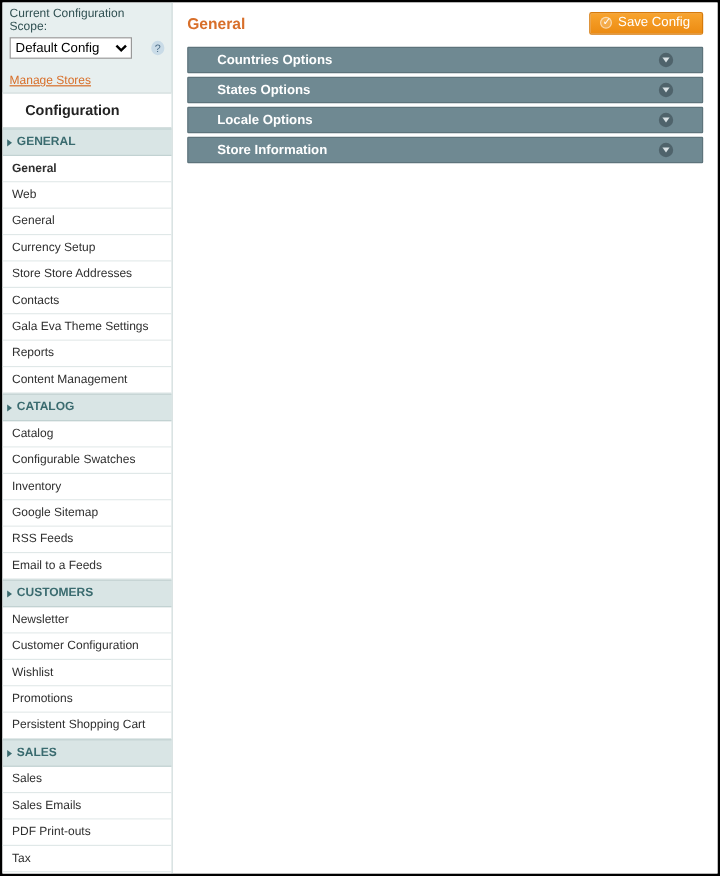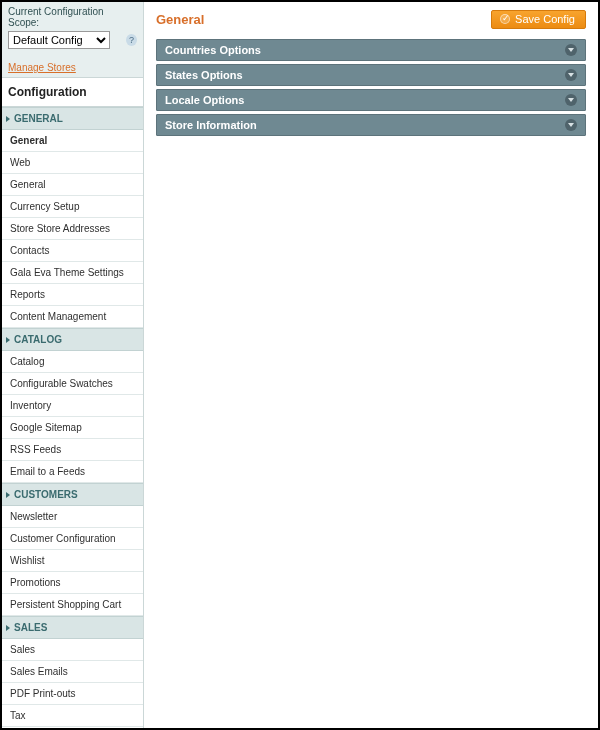--- a/index.html
+++ b/index.html
@@ -65,21 +65,21 @@
     text-decoration: underline;
     font-size: 10px;
     display: inline-block;
     margin-top: 13px;
     cursor: pointer;
   }
   .config-title {
     background: #fff;
     border-top: 1px solid #cbd7d7;
     border-bottom: 1px solid #cbd7d7;
-    padding: 7px 6px;
+    padding: 7px 19px;
     font-weight: bold;
     font-size: 12px;
     color: #222;
   }
   .group-head {
     background: #d9e5e5;
     border-top: 1px solid #c2d2d2;
     border-bottom: 1px solid #c2d2d2;
     color: #3a6b6f;
     font-weight: bold;
@@ -150,21 +150,21 @@
     position: absolute;
     left: 1px; top: -2px;
     font-size: 9px;
     color: #fff;
   }
   .section-bar {
     background: #6f8992;
     color: #fff;
     font-weight: bold;
     font-size: 11px;
-    padding: 4px 8px;
+    padding: 4px 24px;
     border: 1px solid #5d737b;
     border-radius: 1px;
     margin-bottom: 3px;
     display: flex;
     align-items: center;
     justify-content: space-between;
     cursor: pointer;
   }
   .section-bar .chev {
     width: 12px; height: 12px;

